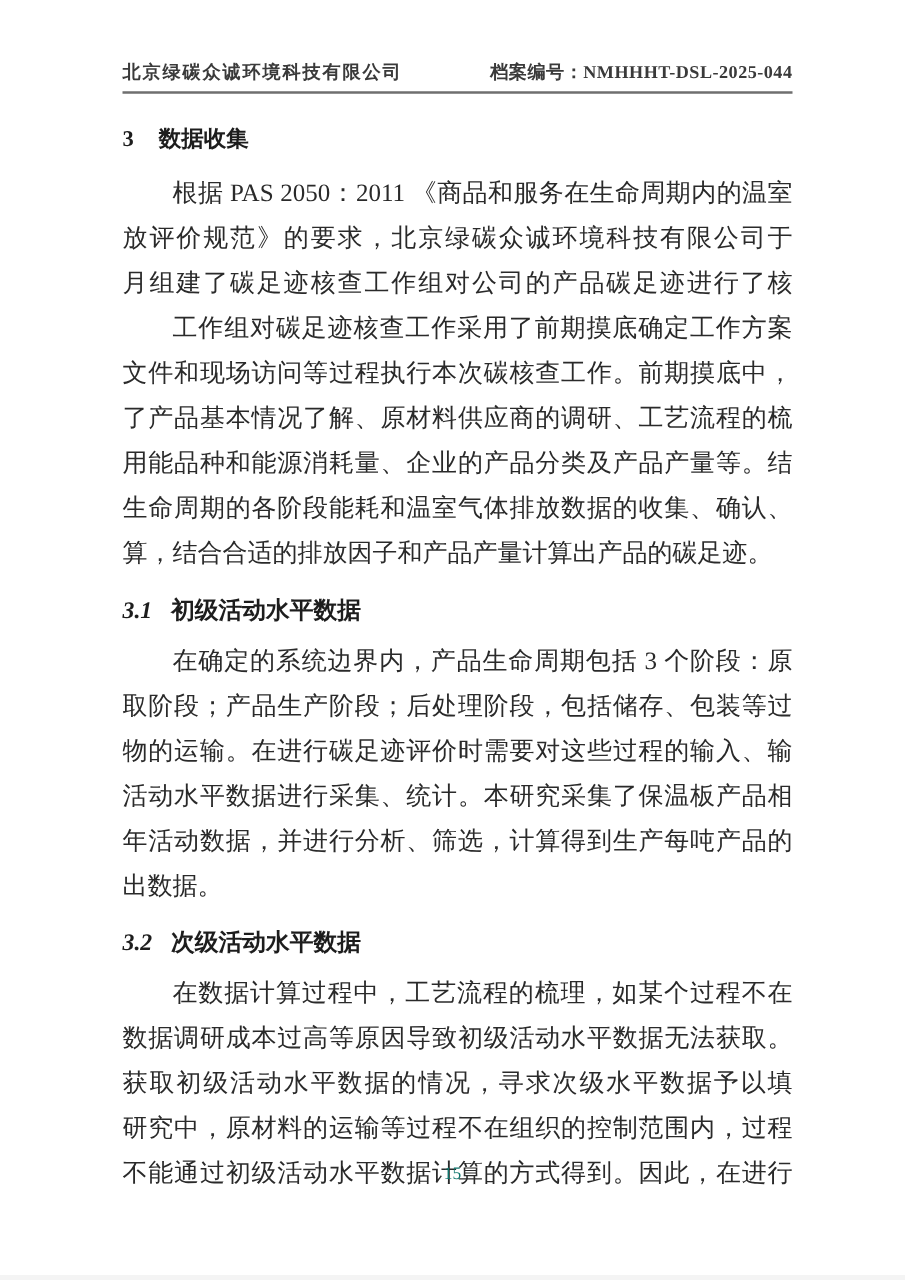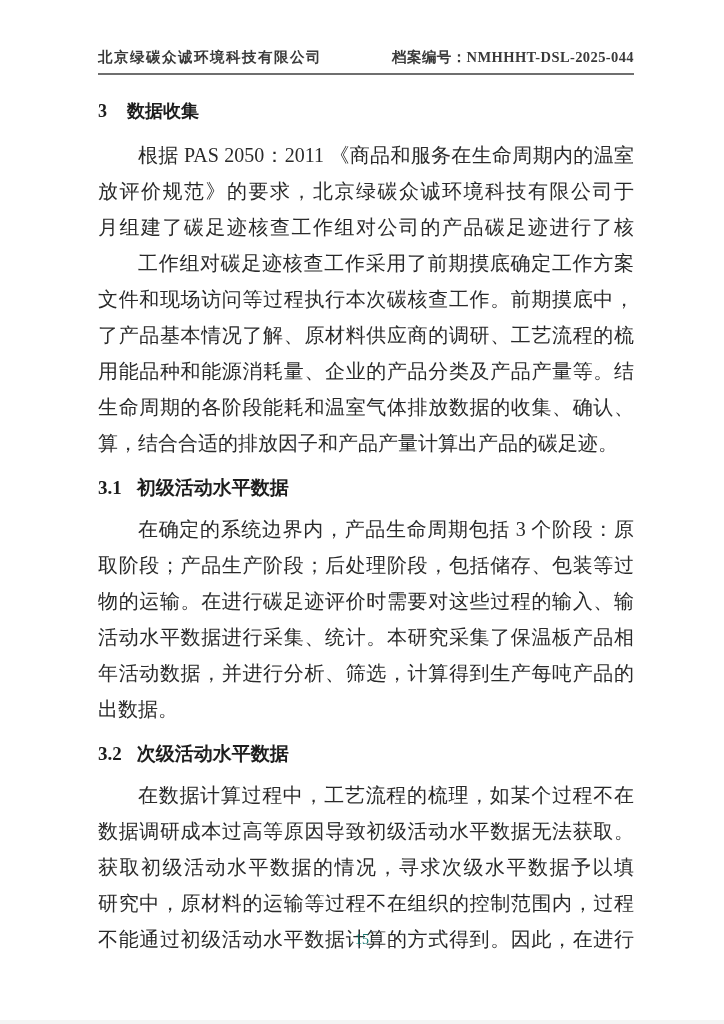--- a/index.html
+++ b/index.html
@@ -29,21 +29,21 @@
     border-bottom: 2px solid #6f6f6f;
   }
   .doc-header .company { letter-spacing: 1.5px; }
   .doc-header .archive { letter-spacing: 0.4px; }
   
   .heading { font-weight: bold; color: #1d1d1d; }
   .heading.level1 { font-size: 18px; margin: 24px 0 14px 0; }
   .heading.level2 { font-size: 19px;   margin: 14px 0 10px 0; }
   .heading .num   { display: inline-block; }
   .heading.level1 .num { margin-right: 20px; }
-  .heading.level2 .num { margin-right: 15px; }
+  .heading.level2 .num { margin-right: 15px; font-style: italic; }
   
   .para { font-size: 20px; color: #2a2a2a; font-family: Liberation Serif, serif; }
   .line {
     line-height: 36px;
     height: 36px;
     text-align: justify;
     text-align-last: justify;
     overflow: hidden;
   }
   .line.first { text-indent: 2em; }

